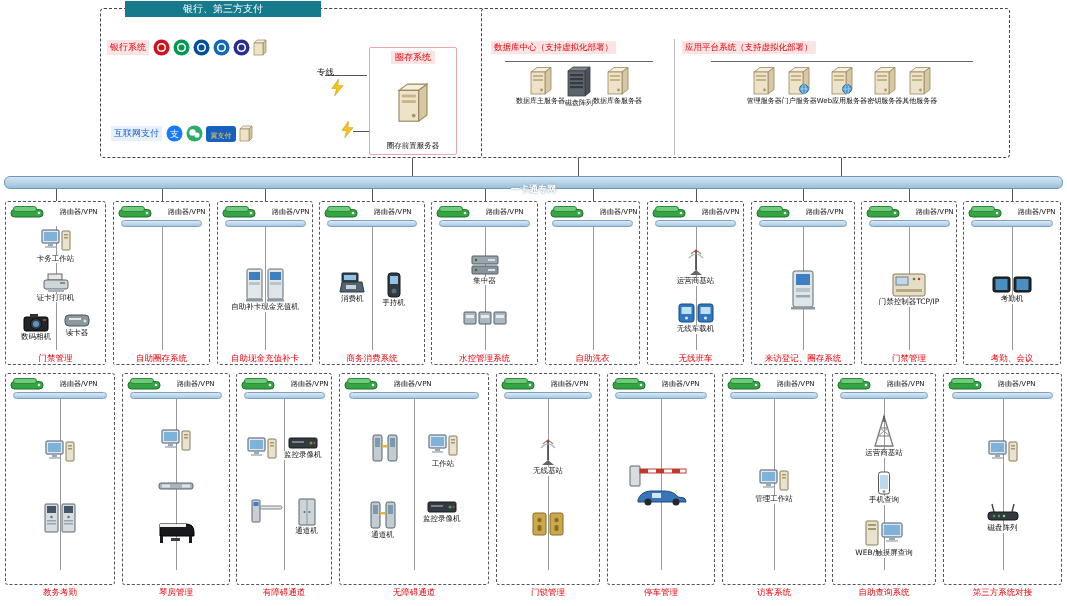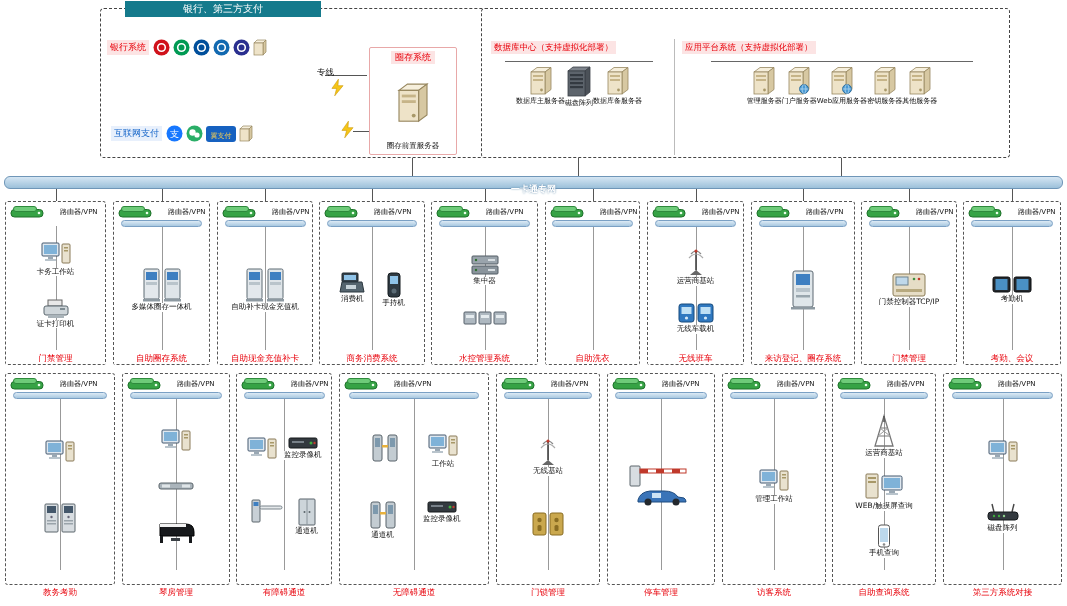--- a/index.html
+++ b/index.html
@@ -316,56 +316,61 @@
               <svg width="28" height="20" viewBox="0 0 28 20">
                 <rect x="6" y="1" width="14" height="6" fill="#e8e8e8" stroke="#666"></rect>
                 <rect x="2" y="7" width="24" height="9" rx="2" fill="#cfd6da" stroke="#5a666e"></rect>
                 <rect x="6" y="16" width="16" height="3" fill="#aab4ba"></rect>
                 <rect x="18" y="9" width="5" height="2" fill="#7f8c93"></rect>
               </svg>
             </span>
             <span class="cap">证卡打印机</span>
           </div>
         </div>
+        <div class="devrow">
+          <div class="dev">
+            <span class="icn">
+              <svg width="26" height="20" viewBox="0 0 26 20">
+                <rect x="1" y="5" width="24" height="14" rx="2" fill="#23262a" stroke="#000"></rect>
+                <rect x="7" y="2" width="8" height="4" fill="#2e3237"></rect>
+                <circle cx="13" cy="12" r="5.5" fill="#3a4047" stroke="#0c0d0f"></circle>
+                <circle cx="13" cy="12" r="3" fill="#5a94c8"></circle>
+                <rect x="20" y="7" width="3" height="2" fill="#c0392b"></rect>
+              </svg>
+            </span>
+            <span class="cap">数码相机</span>
+          </div>
+          <div class="dev">
+            <span class="icn">
+              <svg width="26" height="16" viewBox="0 0 26 16">
+                <rect x="1" y="3" width="24" height="11" rx="4" fill="#8d979e" stroke="#4a545a"></rect>
+                <rect x="5" y="6" width="12" height="2" fill="#e3e8ea"></rect>
+                <circle cx="21" cy="9" r="1.5" fill="#d0e8d0"></circle>
+              </svg>
+            </span>
+            <span class="cap">读卡器</span>
+          </div>
+        </div>
       </div>
       <div class="sec-label">门禁管理</div>
     </div>
     <div class="vline" style="left: 55.5px; top: 189px; height: 12px;"></div>
     <div class="section row-mid" style="left: 113px; top: 201px; width: 97px; height: 164px;">
       <div class="spine"></div>
       <div class="router-row">
         <span class="icn">
           <svg width="34" height="13" viewBox="0 0 34 13">
             <rect x="1" y="4.5" width="32" height="7.5" rx="3.5" fill="#36a345" stroke="#1d7029"></rect>
             <rect x="3.5" y="1.5" width="23" height="5" rx="2.5" fill="#6ecb79" stroke="#2e8a3c"></rect>
             <circle cx="29" cy="8" r="1.3" fill="#eaffea"></circle>
           </svg>
         </span>
         <span class="rlabel">路由器/VPN</span>
       </div>
       <div class="hbar"></div>
-      <div class="devices">
-        <div class="devrow">
-          <div class="dev">
-            <span class="icn">
-              <svg width="40" height="34" viewBox="0 0 40 34">
-                <rect x="2" y="1" width="15" height="30" rx="1.5" fill="#e3e8ec" stroke="#5d6a73"></rect>
-                <rect x="4" y="4" width="11" height="8" fill="#3e7fc1"></rect>
-                <rect x="4" y="14" width="11" height="3" fill="#b9c4cb"></rect>
-                <rect x="1" y="31" width="17" height="2.5" fill="#8d99a1"></rect>
-                <rect x="23" y="1" width="15" height="30" rx="1.5" fill="#dfe5e9" stroke="#5d6a73"></rect>
-                <rect x="25" y="4" width="11" height="8" fill="#3e7fc1"></rect>
-                <rect x="25" y="14" width="11" height="3" fill="#b9c4cb"></rect>
-                <rect x="22" y="31" width="17" height="2.5" fill="#8d99a1"></rect>
-              </svg>
-            </span>
-            <span class="cap">多媒体圈存一体机</span>
-          </div>
-        </div>
-      </div>
       <div class="sec-label">自助圈存系统</div>
     </div>
     <div class="vline" style="left: 161.5px; top: 189px; height: 12px;"></div>
     <div class="section row-mid" style="left: 217px; top: 201px; width: 96px; height: 164px;">
       <div class="spine"></div>
       <div class="router-row">
         <span class="icn">
           <svg width="34" height="13" viewBox="0 0 34 13">
             <rect x="1" y="4.5" width="32" height="7.5" rx="3.5" fill="#36a345" stroke="#1d7029"></rect>
             <rect x="3.5" y="1.5" width="23" height="5" rx="2.5" fill="#6ecb79" stroke="#2e8a3c"></rect>
@@ -1021,45 +1026,45 @@
                 <line x1="19" y1="22" x2="9" y2="14" stroke="#999"></line>
                 <line x1="13" y1="2" x2="13" y2="8" stroke="#555" stroke-width="1.5"></line>
               </svg>
             </span>
             <span class="cap">运营商基站</span>
           </div>
         </div>
         <div class="devrow">
           <div class="dev">
             <span class="icn">
+              <svg width="14" height="24" viewBox="0 0 14 24">
+                <rect x="1.5" y="1" width="11" height="22" rx="2.5" fill="#fff" stroke="#555"></rect>
+                <rect x="3" y="4" width="8" height="14" fill="#bcd8ec"></rect>
+                <circle cx="7" cy="20.5" r="1.3" fill="#888"></circle>
+              </svg>
+            </span>
+            <span class="cap">手机查询</span>
+          </div>
+        </div>
+        <div class="devrow">
+          <div class="dev">
+            <span class="icn">
               <svg width="40" height="30" viewBox="0 0 40 30">
                 <rect x="2" y="3" width="12" height="24" rx="1" fill="#e9e2cf" stroke="#8a7b58"></rect>
                 <rect x="4" y="6" width="8" height="2" fill="#a89868"></rect>
                 <rect x="4" y="10" width="8" height="2" fill="#a89868"></rect>
                 <rect x="18" y="5" width="20" height="14" rx="1.5" fill="#dfe8f0" stroke="#44586e"></rect>
                 <rect x="20" y="7" width="16" height="10" fill="#7fb2d8"></rect>
                 <rect x="25" y="19" width="6" height="3" fill="#9aa8b4"></rect>
                 <rect x="22" y="22" width="12" height="2" fill="#b9c4cc"></rect>
               </svg>
             </span>
             <span class="cap">WEB/触摸屏查询</span>
           </div>
         </div>
-        <div class="devrow">
-          <div class="dev">
-            <span class="icn">
-              <svg width="14" height="24" viewBox="0 0 14 24">
-                <rect x="1.5" y="1" width="11" height="22" rx="2.5" fill="#fff" stroke="#555"></rect>
-                <rect x="3" y="4" width="8" height="14" fill="#bcd8ec"></rect>
-                <circle cx="7" cy="20.5" r="1.3" fill="#888"></circle>
-              </svg>
-            </span>
-            <span class="cap">手机查询</span>
-          </div>
-        </div>
       </div>
       <div class="sec-label">自助查询系统</div>
     </div>
     <div class="section row-bottom" style="left: 943px; top: 373px; width: 119px; height: 212px;">
       <div class="spine"></div>
       <div class="router-row">
         <span class="icn">
           <svg width="34" height="13" viewBox="0 0 34 13">
             <rect x="1" y="4.5" width="32" height="7.5" rx="3.5" fill="#36a345" stroke="#1d7029"></rect>
             <rect x="3.5" y="1.5" width="23" height="5" rx="2.5" fill="#6ecb79" stroke="#2e8a3c"></rect>

